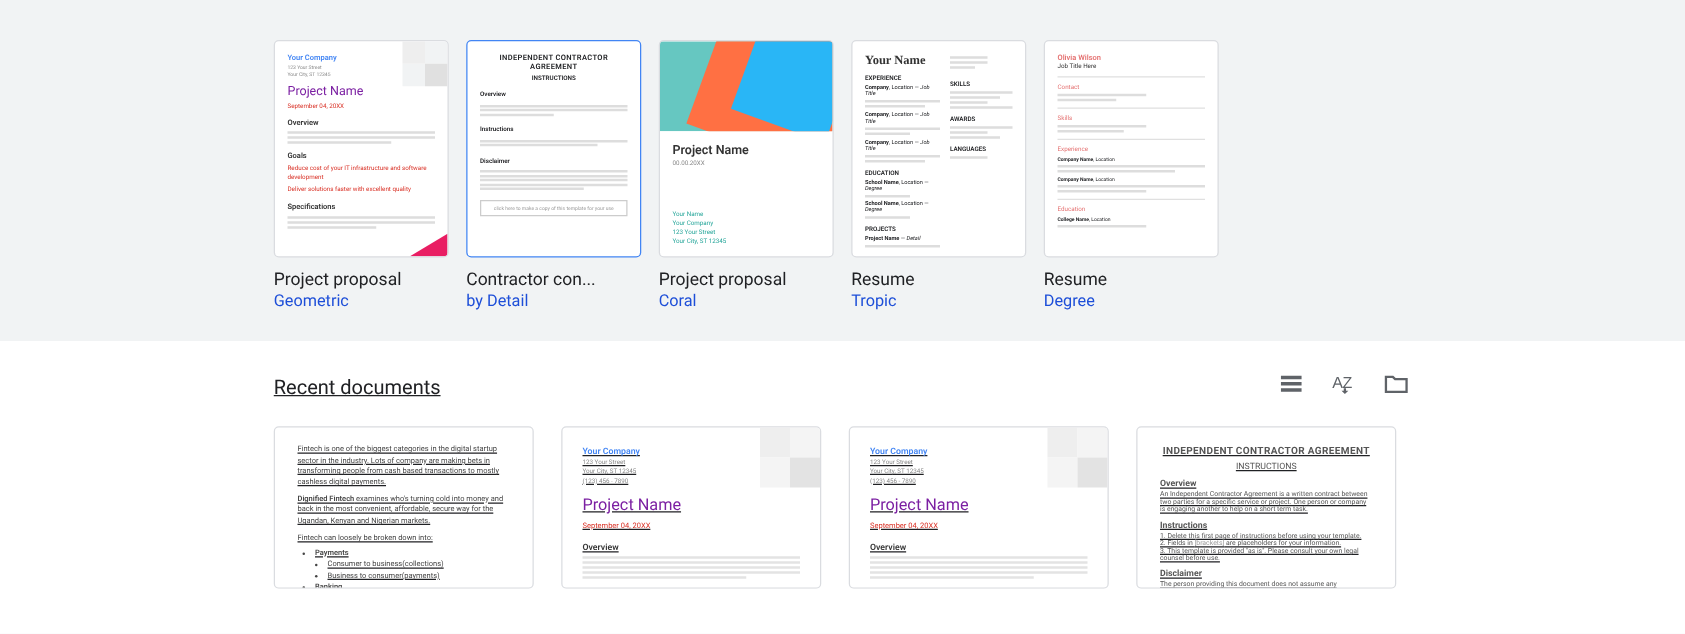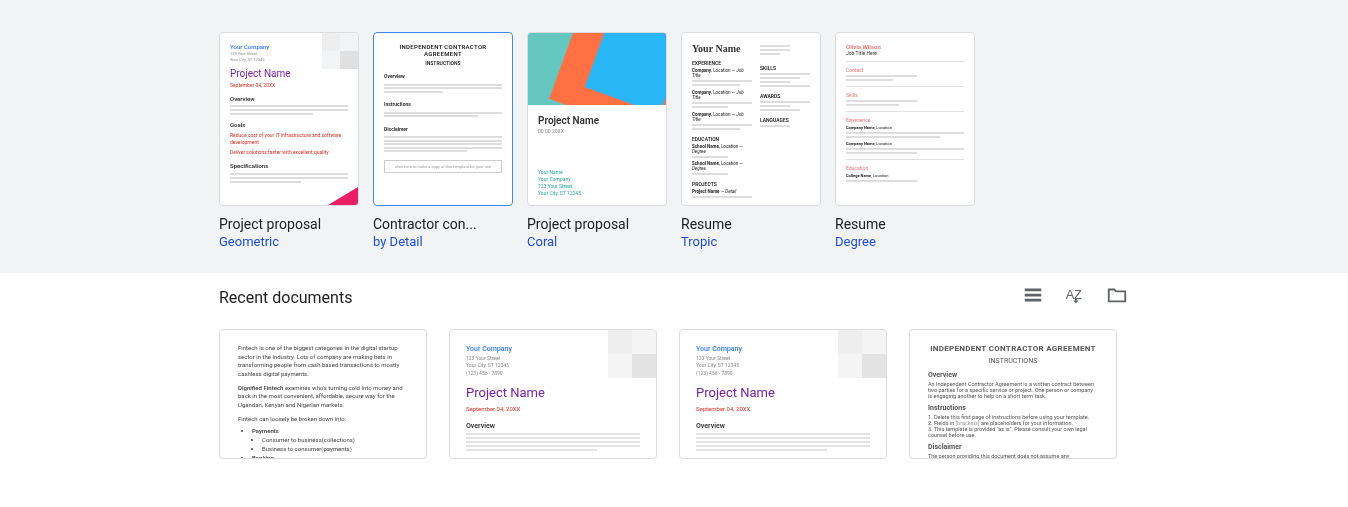--- a/index.html
+++ b/index.html
@@ -56,21 +56,21 @@
   .coral .hd { color:#e57373; font-size:5px; margin:5px 0 2px;}
   
   .indep { padding:10px; display:flex; flex-direction:column; align-items:center; font-size:5px; gap:3px;}
   .indep .title{font-size:6px; font-weight:600; letter-spacing:0.3px; text-align:center;}
   .indep .sub{font-size:5px; font-weight:600;}
   .indep .para { width:100%; }
   .indep .para .l{height:2px;background:#ddd;margin:1.5px 0;}
   .indep .sechead{align-self:flex-start; font-weight:600; font-size:5px; margin-top:4px;}
   .indep .box{border:1px solid #ccc; width:100%; padding:3px; font-size:4px; color:#999; text-align:center; margin-top:3px;}
   
-  .recent-section { background:#fff; padding: 12px 0 0; }
+  .recent-section { background:#fff; padding: 24px 0 0; text-decoration: underline; }
   .recent-header { display:flex; align-items:center; justify-content:space-between; margin-bottom: 20px;}
   .recent-header .mid { display:flex; align-items:center; gap:4px; font-size:14px; color:#5f6368; cursor:pointer; padding:6px 8px; border-radius:4px;}
   .recent-actions { display:flex; gap:18px; align-items:center; }
   .icon-btn { width:24px; height:24px; display:flex; align-items:center; justify-content:center; cursor:pointer; color:#5f6368;}
   .recent-grid { display:flex; gap:22px; }
   .recent-card { width: 208px; height: 130px; border:1px solid #dadce0; border-radius:4px; background:#fff; overflow:hidden; position:relative; cursor:pointer; }
   .recent-pad{padding:14px 16px; font-size:6px; color:#555; line-height:1.5;}
   .recent-pad .company{color:#4285f4; font-weight:600; font-size:7px;}
   .recent-pad .pn{color:#7b1fa2; font-size:13px; margin:6px 0 1px;}
   .recent-pad .dt{color:#d93025; font-size:6px;}

